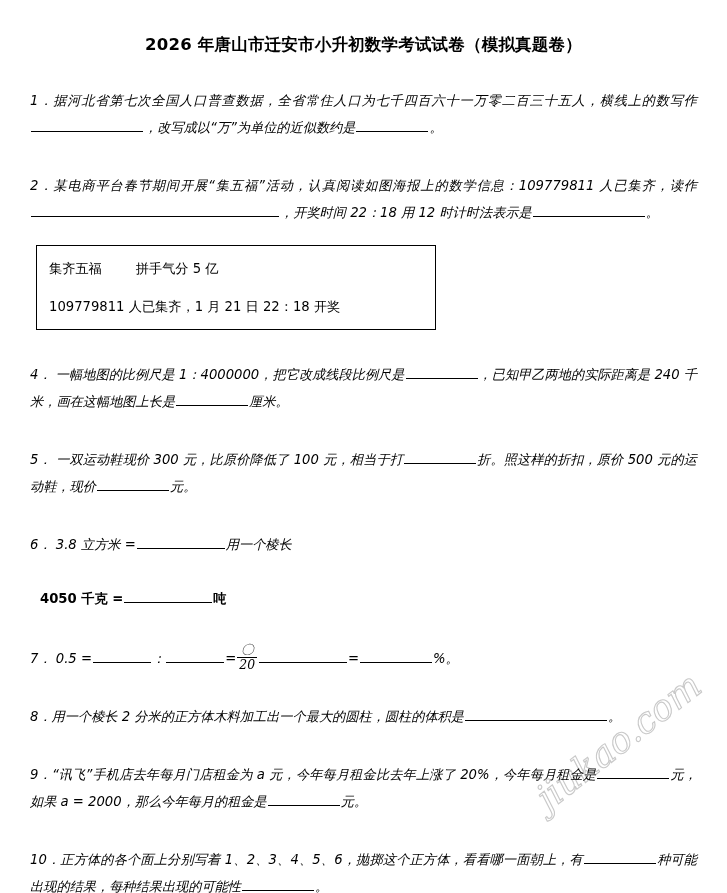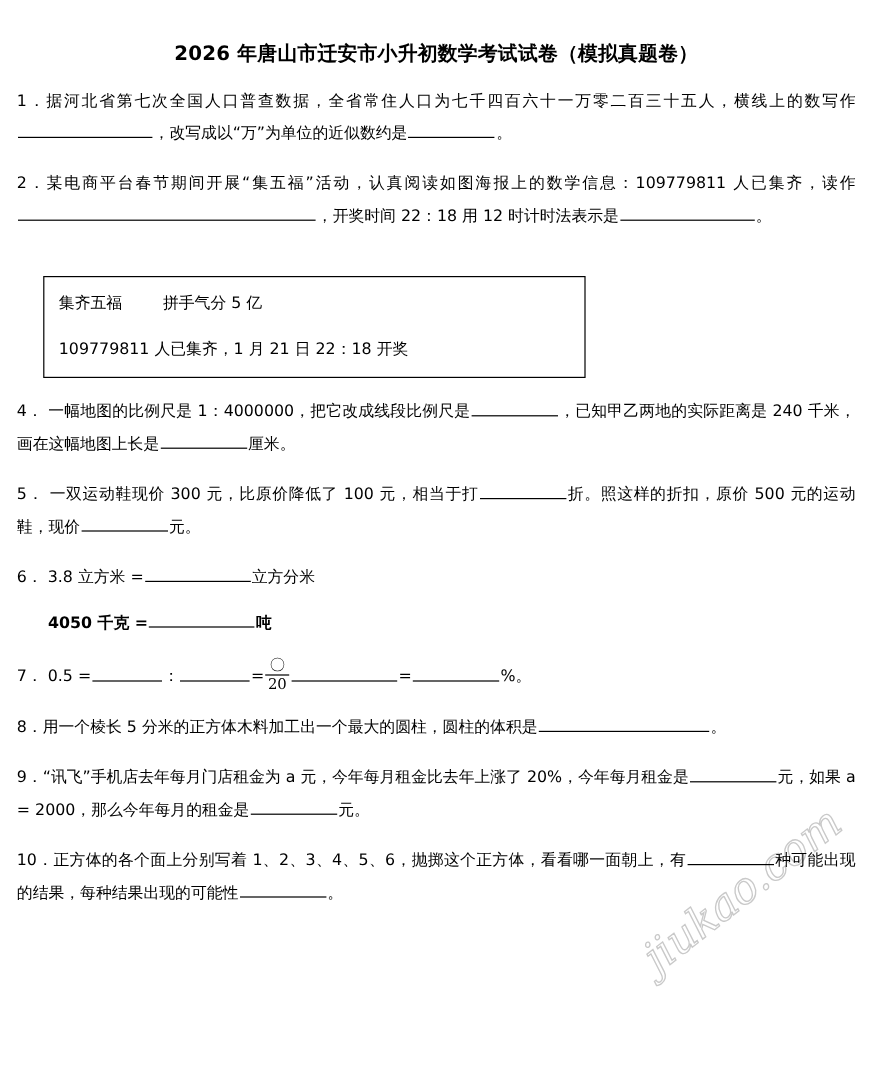--- a/index.html
+++ b/index.html
@@ -58,49 +58,50 @@
     padding-top: 24px;
     line-height: 1.5;
     position: relative;
     z-index: 2;
   }
 
   
   .q {
     font-size: 13.2px;
     line-height: 2.05;
-    margin: 0;
+    margin: 16px;
     padding-top: 15px;
     text-align: justify;
     text-justify: inter-ideograph;
     position: relative;
     z-index: 2;
     word-break: break-all;
+    font-style: italic;
   }
 
   
   .blank {
     display: inline-block;
     border-bottom: 1px solid #000;
     vertical-align: baseline;
     height: 1.05em;
     margin: 0 1px;
   }
   .b-sm  { width: 58px; }
   .b-md  { width: 72px; }
   .b-lg  { width: 88px; }
   .b-xl  { width: 112px; }
   .b-xxl { width: 142px; }
   .b-huge{ width: 248px; }
 
   
   .poster-box {
     border: 1.5px solid #000;
-    width: 452px;
-    margin-top: 35px;
+    width: 400px;
+    margin-top: 18px;
     margin-left: 22px;
     padding: 12px 12px 12px 12px;
     box-sizing: border-box;
     position: relative;
     z-index: 2;
   }
   .poster-line {
     font-size: 13.2px;
     line-height: 1.6;
   }
@@ -174,32 +175,32 @@
 
   <div class="q">
     <span>4．</span>&nbsp;<span>一幅地图的比例尺是 1：4000000，把它改成线段比例尺是</span><span class="blank b-md"></span><span>，已知甲乙两地的实际距离是 240 千米，画在这幅地图上长是</span><span class="blank b-md"></span><span>厘米。</span>
   </div>
 
   <div class="q">
     <span>5．</span>&nbsp;<span>一双运动鞋现价 300 元，比原价降低了 100 元，相当于打</span><span class="blank b-md"></span><span>折。照这样的折扣，原价 500 元的运动鞋，现价</span><span class="blank b-md"></span><span>元。</span>
   </div>
 
   <div class="q">
-    <span>6．</span>&nbsp;<span>3.8 立方米 =</span><span class="blank b-lg"></span><span>立方分米</span>
+    <span>6．</span>&nbsp;<span>3.8 立方米 =</span><span class="blank b-lg"></span><span>用一个棱长</span>
   </div>
   <div class="subline">
     <span>4050 千克 =</span><span class="blank b-lg"></span><span>吨</span>
   </div>
 
   <div class="q">
     <span>7．</span>&nbsp;<span>0.5 =</span><span class="blank b-sm"></span><span>：</span><span class="blank b-sm"></span><span>=</span><span class="frac"><span class="num">〇</span><span class="den">20</span></span><span class="blank b-lg"></span><span>=</span><span class="blank b-md"></span><span>%。</span>
   </div>
 
   <div class="q">
-    <span>8．</span><span>用一个棱长 5 分米的正方体木料加工出一个最大的圆柱，圆柱的体积是</span><span class="blank b-xxl"></span><span>。</span>
+    <span>8．</span><span>用一个棱长 2 分米的正方体木料加工出一个最大的圆柱，圆柱的体积是</span><span class="blank b-xxl"></span><span>。</span>
   </div>
 
   <div class="q">
     <span>9．</span><span>“讯飞”手机店去年每月门店租金为 a 元，今年每月租金比去年上涨了 20%，今年每月租金是</span><span class="blank b-md"></span><span>元，如果 a = 2000，那么今年每月的租金是</span><span class="blank b-md"></span><span>元。</span>
   </div>
 
   <div class="q">
     <span>10．</span><span>正方体的各个面上分别写着 1、2、3、4、5、6，抛掷这个正方体，看看哪一面朝上，有</span><span class="blank b-md"></span><span>种可能出现的结果，每种结果出现的可能性</span><span class="blank b-md"></span><span>。</span>
   </div>
 

